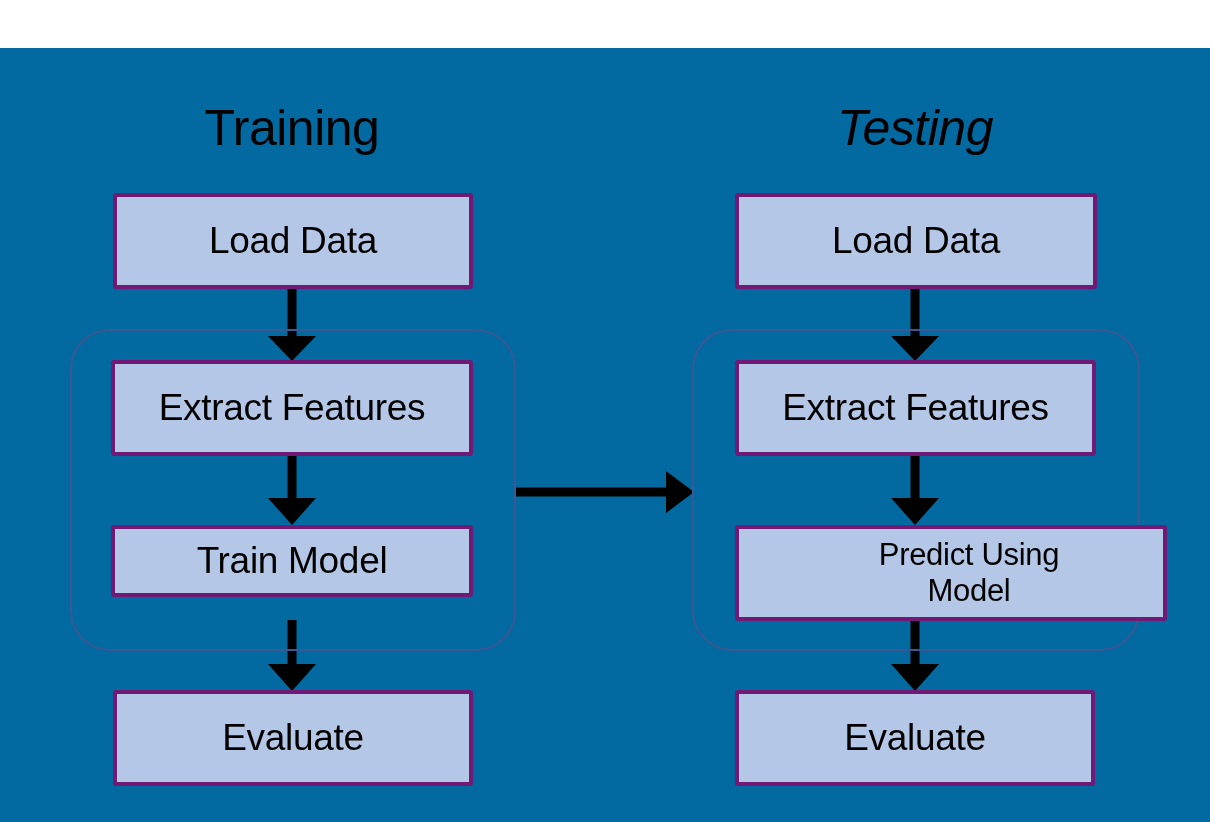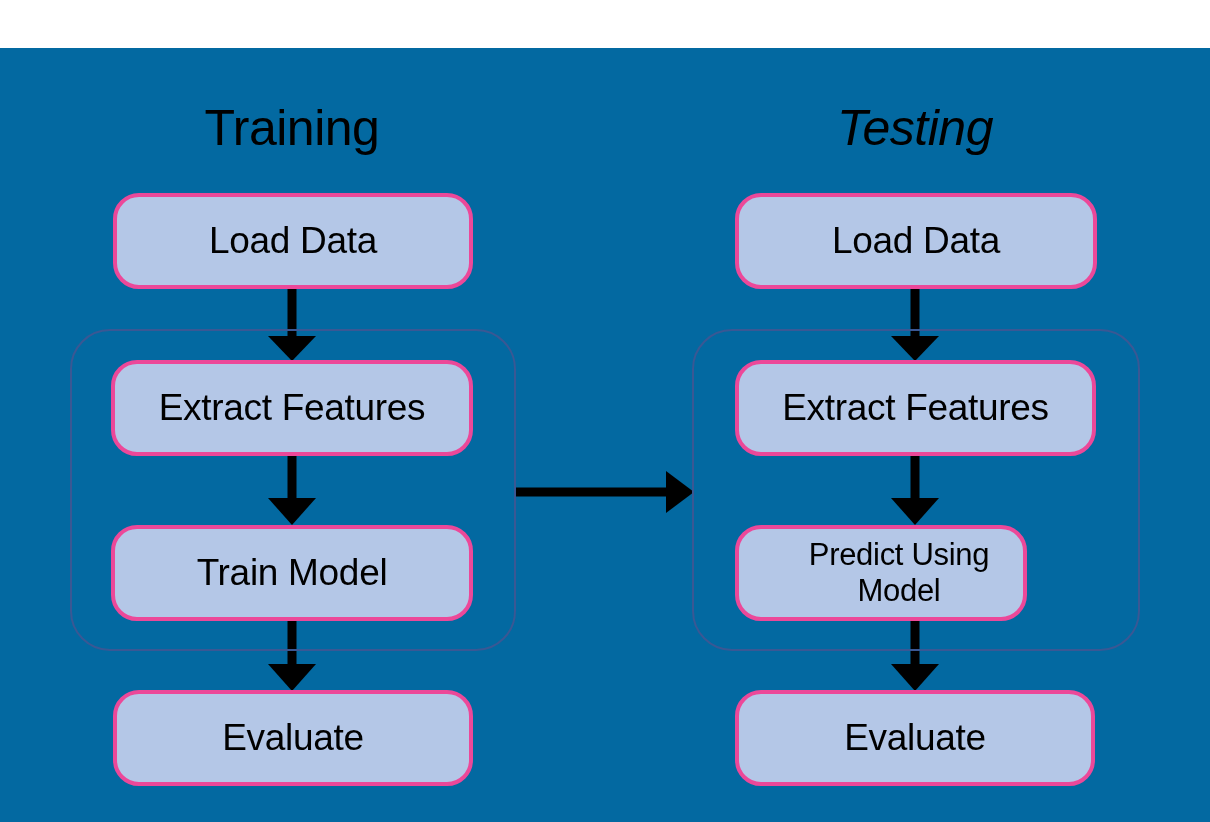--- a/index.html
+++ b/index.html
@@ -32,22 +32,22 @@
     line-height: 1;
     color: #000000;
     text-align: center;
     white-space: nowrap;
     letter-spacing: -0.5px;
   }
   .node {
     position: absolute;
     box-sizing: border-box;
     background: #b4c7e7;
-    border: 4px solid #ec4899;
-    border-radius: 26px;
+    border: 4px solid #701a75;
+    border-radius: 3px;
     display: flex;
     align-items: center;
     justify-content: center;
     text-align: center;
     color: #000000;
     font-size: 37px;
     line-height: 1.12;
     letter-spacing: -0.3px;
     padding: 0 8px;
   }
@@ -118,37 +118,37 @@
   <div class="col-title" style="left:715px; top:55px; width:400px;font-style:italic;">Testing</div>
 
   <div class="node" style="left:113px; top:145px; width:360px; height:96px;">
     <span class="node-label">Load Data</span>
   </div>
 
   <div class="node" style="left:111px; top:312px; width:362px; height:96px;">
     <span class="node-label">Extract Features</span>
   </div>
 
-  <div class="node" style="left:111px; top:477px; width:362px; height:96px;">
+  <div class="node" style="left:111px; top:477px; width:362px; height:72px;">
     <span class="node-label">Train Model</span>
   </div>
 
   <div class="node" style="left:113px; top:642px; width:360px; height:96px;">
     <span class="node-label">Evaluate</span>
   </div>
 
   <div class="node" style="left:735px; top:145px; width:362px; height:96px;">
     <span class="node-label">Load Data</span>
   </div>
 
   <div class="node" style="left:735px; top:312px; width:361px; height:96px;">
     <span class="node-label">Extract Features</span>
   </div>
 
-  <div class="node small-text" style="left:735px; top:477px; width:292px; height:96px;padding-left:44px;">
+  <div class="node small-text" style="left:735px; top:477px; width:432px; height:96px;padding-left:44px;">
     <span class="node-label">Predict Using
 Model</span>
   </div>
 
   <div class="node" style="left:735px; top:642px; width:360px; height:96px;">
     <span class="node-label">Evaluate</span>
   </div>
 
 </div>
 

